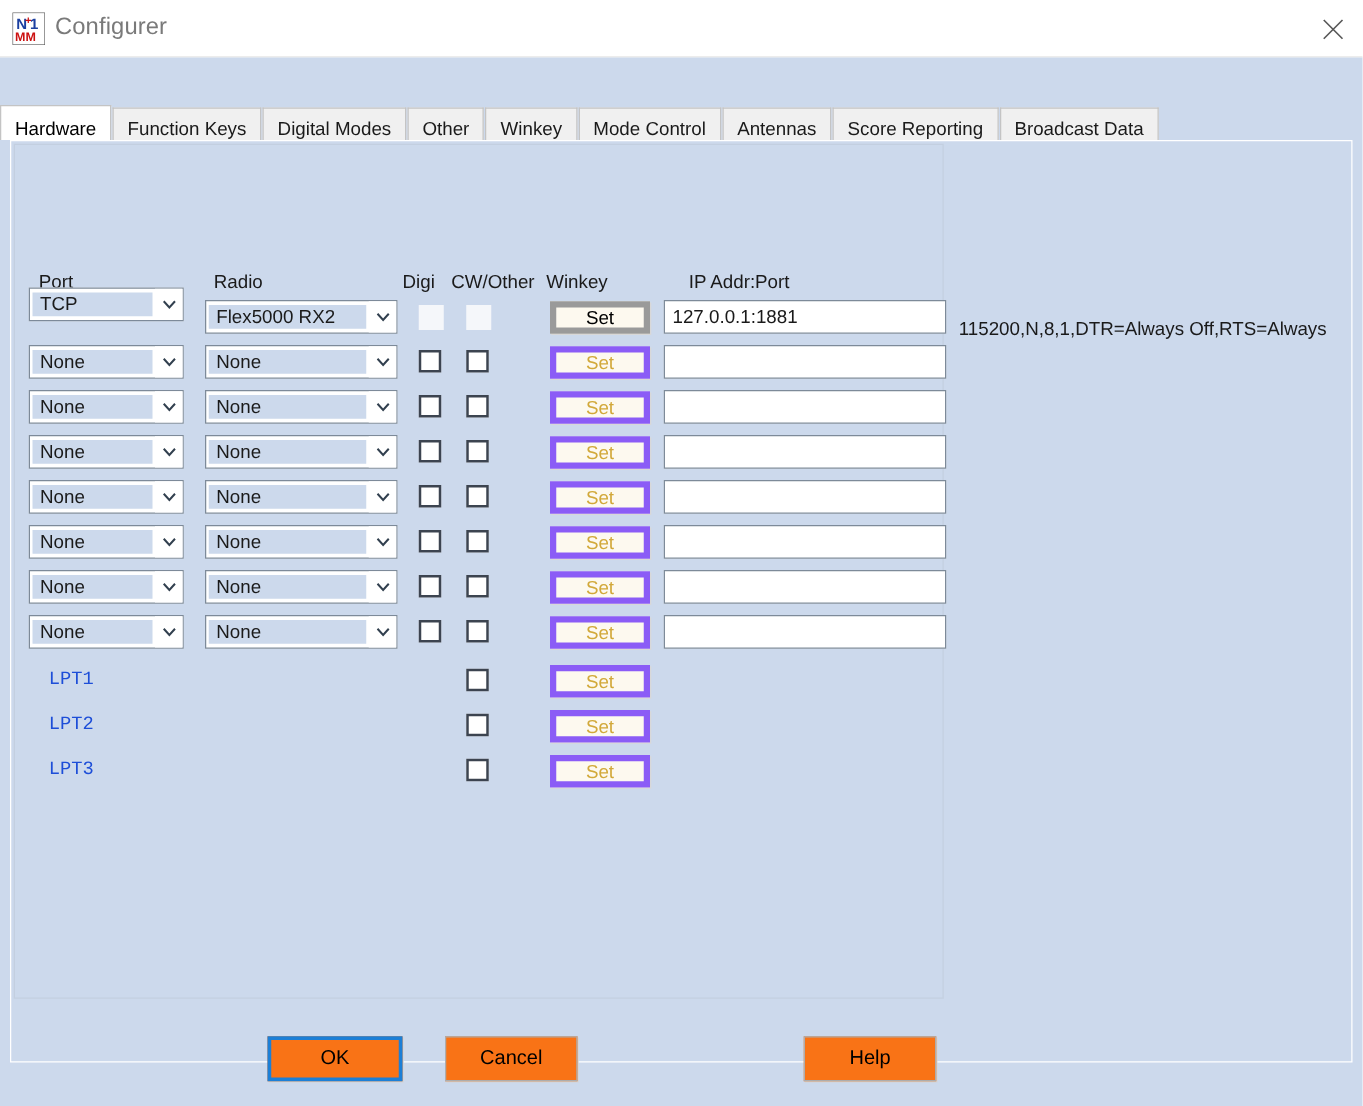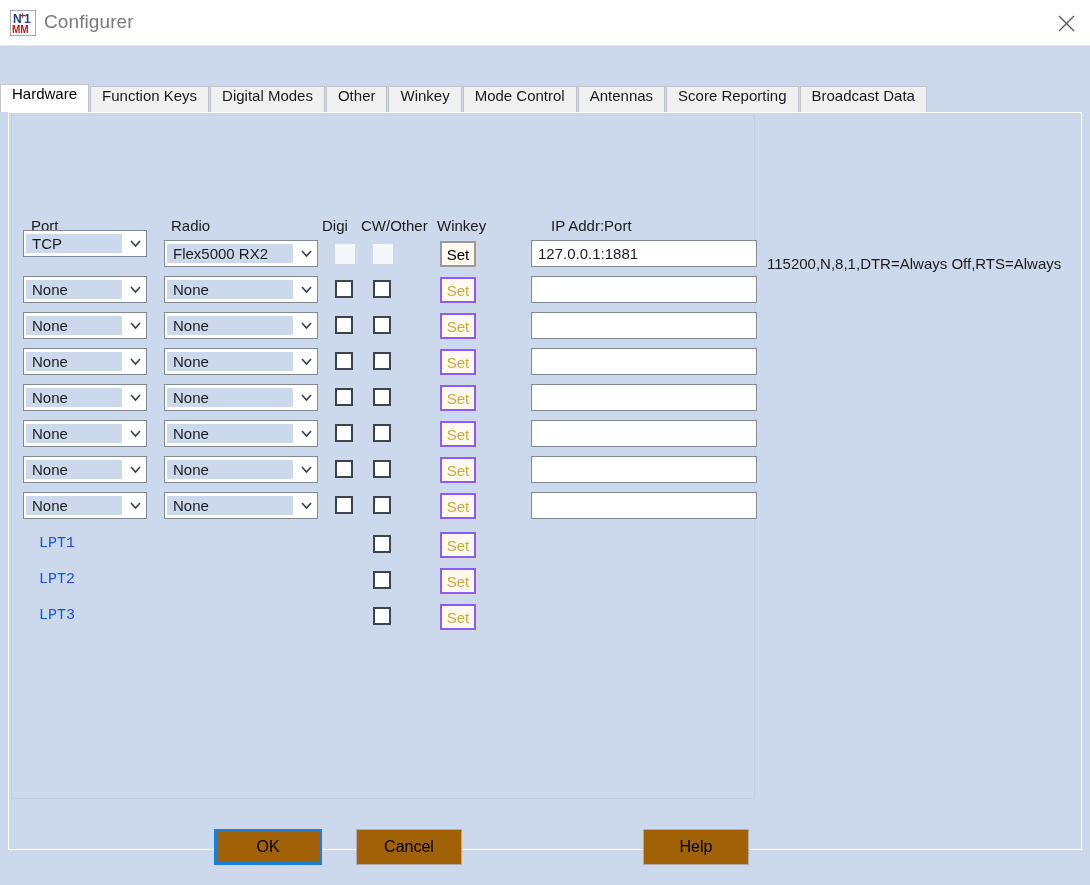--- a/index.html
+++ b/index.html
@@ -45,21 +45,21 @@
 
   
   #tabstrip {
     position: absolute; left: 0px; top: 39px;
     width: 1090px; height: 27px;
     display: flex; align-items: flex-end;
   }
   .tab {
     height: 26px;
     padding: 0 11px;
-    display: flex; align-items: flex-start;
+    display: flex; align-items: flex-end;
     font-size: 15px;
     color: #1a1a1a;
     background: #f0f0f0;
     border: 1px solid #c4c4c4;
     border-bottom: none;
     margin-right: 1px;
     white-space: nowrap;
     cursor: default;
   }
   .tab.active {
@@ -161,23 +161,23 @@
     border: 2px solid #3c4450;
     cursor: default;
   }
   .cb.disabled { border: none; background: #f5f7fa; width: 20px; height: 20px;}
   .cb-digi { left: 326px; }
   .cb-cw   { left: 364px; }
 
   .setbtn {
     position: absolute;
     left: 431px;
-    width: 36px; height: 26px;
+    width: 80px; height: 26px;
     background: #fdf9ef;
-    border: 2px solid #8b5cf6;
+    border: 5px solid #8b5cf6;
     box-shadow: 1px 1px 0 #d8d8d8;
     display: flex; align-items: center; justify-content: center;
     font-size: 15px;
     color: #d2a93a;
     cursor: default;
   }
   .setbtn.enabled { color: #000000; border-color: #9a9a9a; }
 
   .ipfield {
     position: absolute;
@@ -209,21 +209,21 @@
     color: #1a1a1a;
     white-space: nowrap;
     overflow: hidden;
     width: 332px;
   }
 
   
   .btmbtn {
     position: absolute;
     height: 36px;
-    background: #a16207;
+    background: #f97316;
     border: 1px solid #adadad;
     box-shadow: 1px 1px 0 #d4d4d4;
     display: flex; align-items: center; justify-content: center;
     font-size: 16px; color: #000000;
     cursor: default;
   }
   #btn-ok {
     left: 214px; top: 783px; width: 108px;
     border: 3px solid #1c7fd6;
   }

